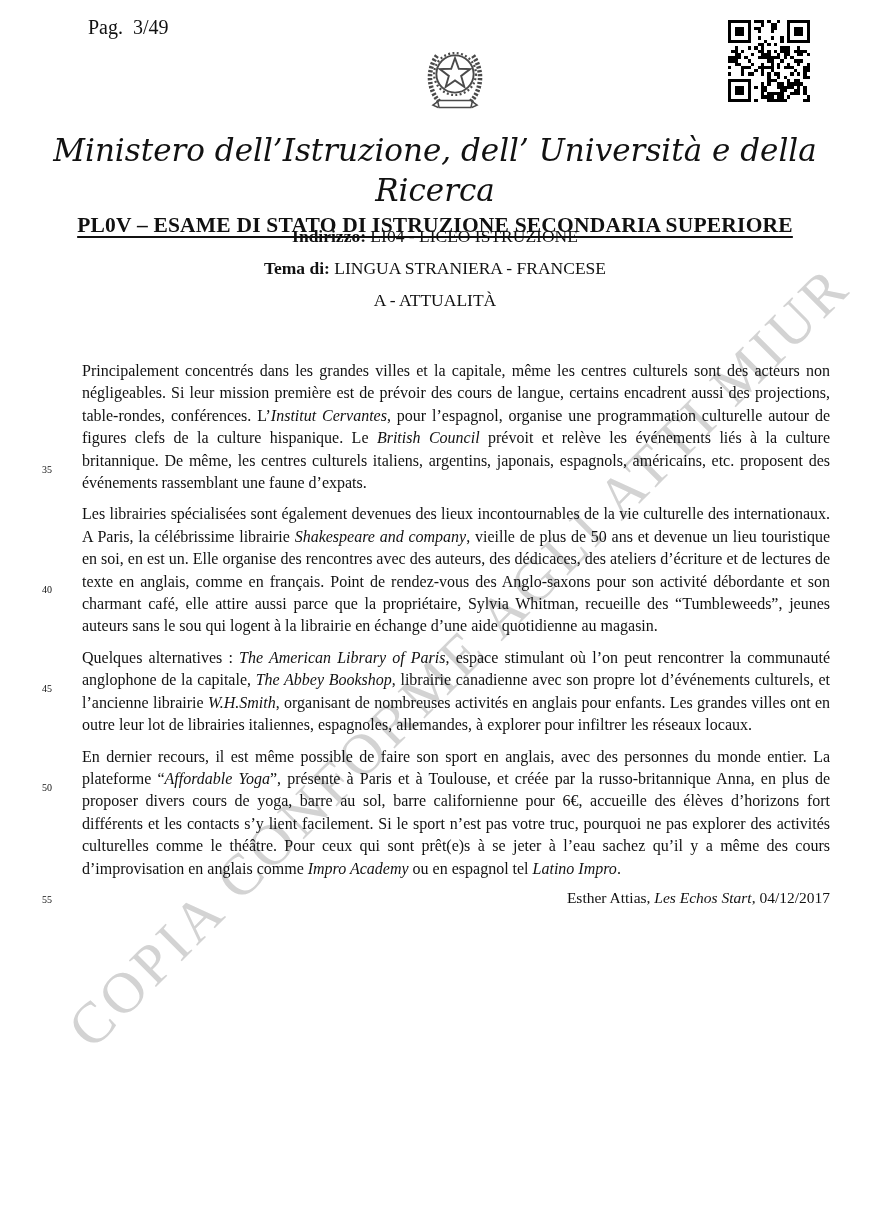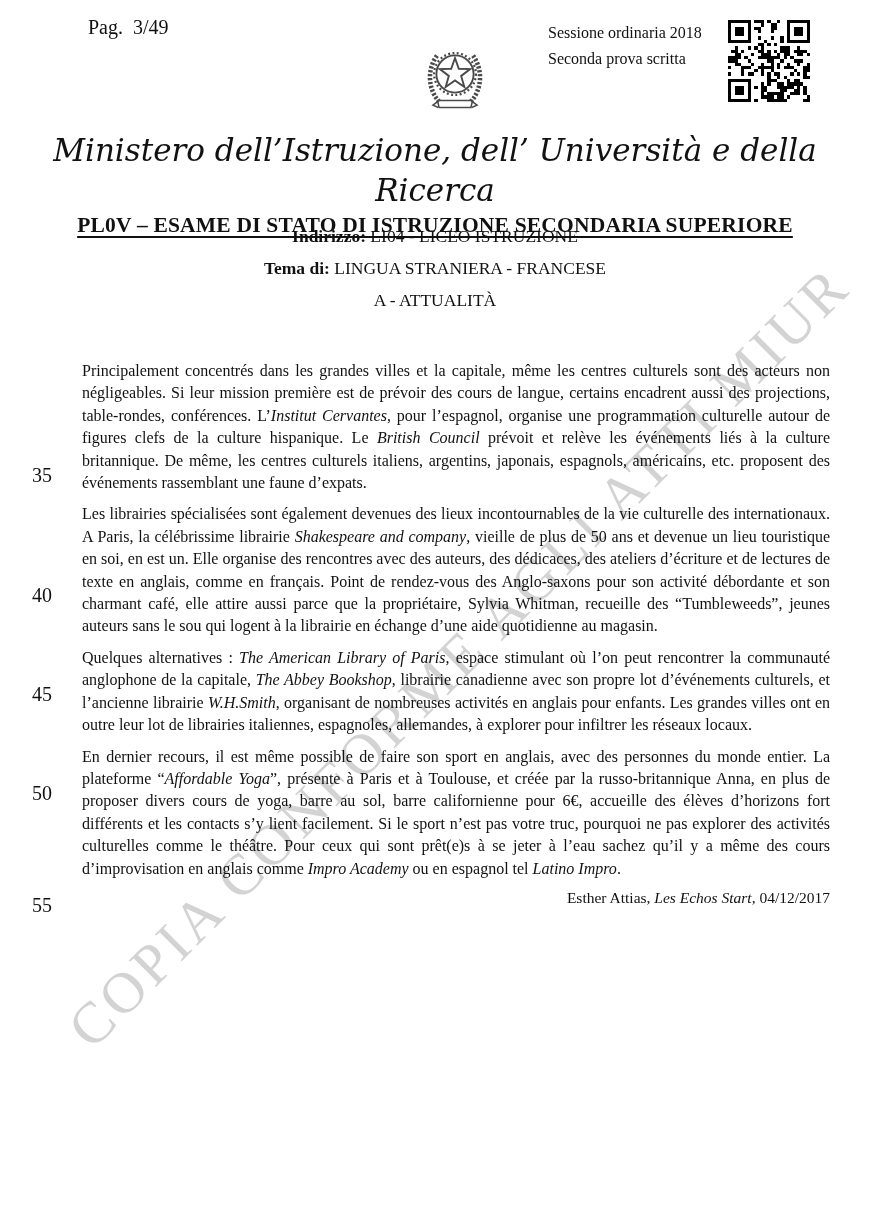--- a/index.html
+++ b/index.html
@@ -25,21 +25,21 @@
              text-decoration:underline;text-decoration-thickness:2px;text-underline-offset:4px;}
   .subline{position:absolute;left:12px;width:846px;text-align:center;font-size:17.5px;z-index:2;}
   .s1{top:226px;} .s2{top:258px;} .s3{top:290px;}
   .b{font-weight:bold;}
   
   .textblock{position:absolute;left:70px;top:360px;width:748px;z-index:2;margin-left:12px;}
   .para{font-size:16px;line-height:22.4px;text-align:justify;text-align-last:left;
         margin:0 0 9px 0;}
   .attribution{font-size:15.5px;text-align:right;margin-top:1px;}
   .gutter{position:absolute;left:22px;top:0;width:30px;height:100%;z-index:2;}
-  .lineno{position:absolute;width:30px;text-align:right;font-size:20px;}
+  .lineno{position:absolute;width:30px;text-align:right;font-size:10px;}
 </style>
 </head>
 <body>
 
 <div class="page">
 
   <div class="watermark" style="color: rgb(211, 211, 211);">COPIA CONFORME AGLI ATTI MIUR</div>
 
   <div class="pagenum">Pag.  3/49</div>
 
@@ -49,24 +49,20 @@
       <path d="M67,90 C86,74 88,44 73,25" stroke="#4a4a4a" stroke-width="6" stroke-dasharray="3 2.2"></path>
       <circle cx="50" cy="50" r="27.5" stroke="#4a4a4a" stroke-width="3" stroke-dasharray="2.5 3.2"></circle>
       <circle cx="50" cy="50" r="24.5" stroke="#4a4a4a" stroke-width="2.5"></circle>
       <polygon points="50,29 55,43.1 70,43.5 58.1,52.6 62.3,67 50,58.5 37.7,67 41.9,52.6 30,43.5 45,43.1" fill="#ffffff" stroke="#4a4a4a" stroke-width="2.5"></polygon>
       <path d="M27,85 L73,85 L71,94 L29,94 Z" fill="#ffffff" stroke="#4a4a4a" stroke-width="2"></path>
       <path d="M29,85 L21,91 L28,94" stroke="#4a4a4a" stroke-width="2"></path>
       <path d="M71,85 L79,91 L72,94" stroke="#4a4a4a" stroke-width="2"></path>
     </svg>
   </div>
 
-  <div class="session">
-    <div>Sessione ordinaria 2018</div>
-    <div>Seconda prova scritta</div>
-  </div>
 
   <div class="qr">
     <svg xmlns="http://www.w3.org/2000/svg" viewBox="0 0 25 25">
         <rect width="25" height="25" fill="#fff"></rect>
         <g fill="#000" shape-rendering="crispEdges">
           <rect x="0" y="0" width="1" height="1"></rect>
           <rect x="1" y="0" width="1" height="1"></rect>
           <rect x="2" y="0" width="1" height="1"></rect>
           <rect x="3" y="0" width="1" height="1"></rect>
           <rect x="4" y="0" width="1" height="1"></rect>

